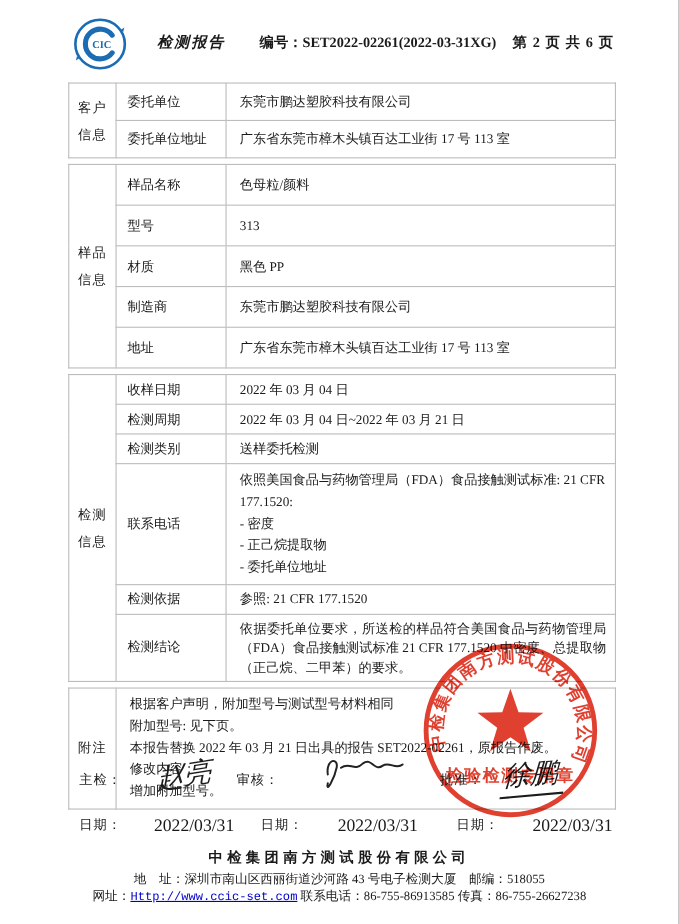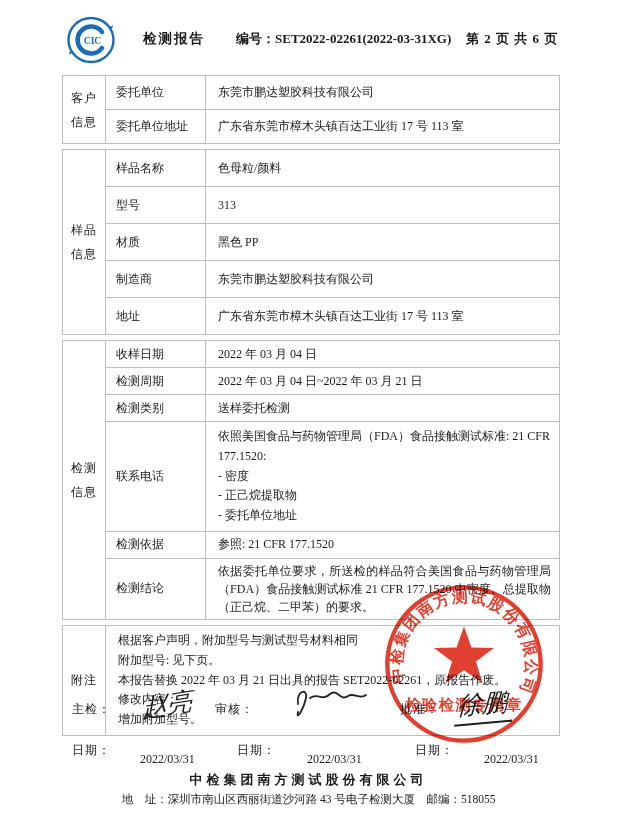--- a/index.html
+++ b/index.html
@@ -5,21 +5,21 @@
   html,body{margin:0;padding:0;background:#888;}
   .page{
     position:relative;width:617px;height:840px;background:#ffffff;
     margin:0 auto;overflow:hidden;
     font-family:"Liberation Serif","DejaVu Serif",serif;
     color:#1a1a1a;font-size:12px;
   }
   
   .hdr{position:absolute;top:14px;left:0;width:617px;height:52px;padding-left:26px;}
   .logo{position:absolute;left:66px;top:2px;width:50px;height:48px;}
-  .hdr-title{position:absolute;left:143px;top:16px;font-size:13.5px;font-weight:bold;letter-spacing:2px;}
+  .hdr-title{position:absolute;left:143px;top:16px;font-size:13.5px;font-weight:bold;letter-spacing:2px;font-style:italic;}
   .hdr-no{position:absolute;left:236px;top:16px;font-size:13px;font-weight:bold;}
   .hdr-page{position:absolute;left:466px;top:16px;font-size:13px;font-weight:bold;letter-spacing:1px;}
   
   .tables{position:absolute;left:62px;top:75px;width:497px;}
   table.blk{border-collapse:collapse;table-layout:fixed;width:497px;margin:0 0 5px 0;}
   table.blk td{border:1.5px solid #bcbcbc;vertical-align:middle;overflow:hidden;}
   td.sec{text-align:center;padding:0;}
   td.sec .secwrap{width:28px;margin:0 auto;line-height:2.0;word-break:break-all;letter-spacing:1px;}
   td.lab{padding:2px 4px 2px 10px;}
   td.val{padding:2px 6px 2px 12px;}
@@ -32,21 +32,21 @@
          mix-blend-mode:multiply;opacity:.92;pointer-events:none;z-index:6;}
   
   .sig-label{position:absolute;top:701px;font-size:12px;letter-spacing:1px;z-index:7;}
   .sig-name{position:absolute;font-size:25px;font-style:italic;color:#1c1c1c;z-index:4;
             font-family:"DejaVu Serif",serif;}
   .sig-inspector{left:142px;top:688px;transform:rotate(-9deg) skewX(-6deg);}
   .sig-approver{left:455px;top:687px;transform:rotate(-5deg) skewX(-8deg);
                 border-bottom:2px solid #1c1c1c;padding:0 6px 2px 2px;}
   .sig-scribble{position:absolute;left:288px;top:682px;z-index:4;}
   .date-label{position:absolute;top:742px;font-size:12px;letter-spacing:1px;}
-  .date-val{position:absolute;top:742px;font-size:12px;margin-top:10px;}
+  .date-val{position:absolute;top:742px;font-size:16px;}
   
   .ft-company{position:absolute;top:771px;left:0;width:617px;text-align:center;
               font-size:13px;font-weight:bold;letter-spacing:4px;}
   .ft-line{position:absolute;left:0;width:617px;text-align:center;font-size:11.5px;}
   .ft-addr{top:792px;}
   .ft-web{top:807px;}
   .ft-link{color:#0000cc;text-decoration:underline;font-family:"Liberation Mono","DejaVu Sans Mono",monospace;font-size:11px;}
 </style>
 </head>
 <body>
@@ -209,14 +209,15 @@
 
   <div class="date-label" style="left:72px;">日期：</div>
   <div class="date-val" style="left:140px;">2022/03/31</div>
   <div class="date-label" style="left:237px;">日期：</div>
   <div class="date-val" style="left:307px;">2022/03/31</div>
   <div class="date-label" style="left:415px;">日期：</div>
   <div class="date-val" style="left:484px;">2022/03/31</div>
 
   <div class="ft-company">中检集团南方测试股份有限公司</div>
   <div class="ft-line ft-addr"><span>地　址：</span><span>深圳市南山区西丽街道沙河路 43 号电子检测大厦</span>　<span>邮编：</span><span>518055</span></div>
+  <div class="ft-line ft-web"><span>网址：</span><a class="ft-link" href="#">Http://www.ccic-set.com</a> <span>联系电话：</span><span>86-755-86913585</span> <span>传真：</span><span>86-755-26627238</span></div>
 
 </div>
 
 </body></html>

